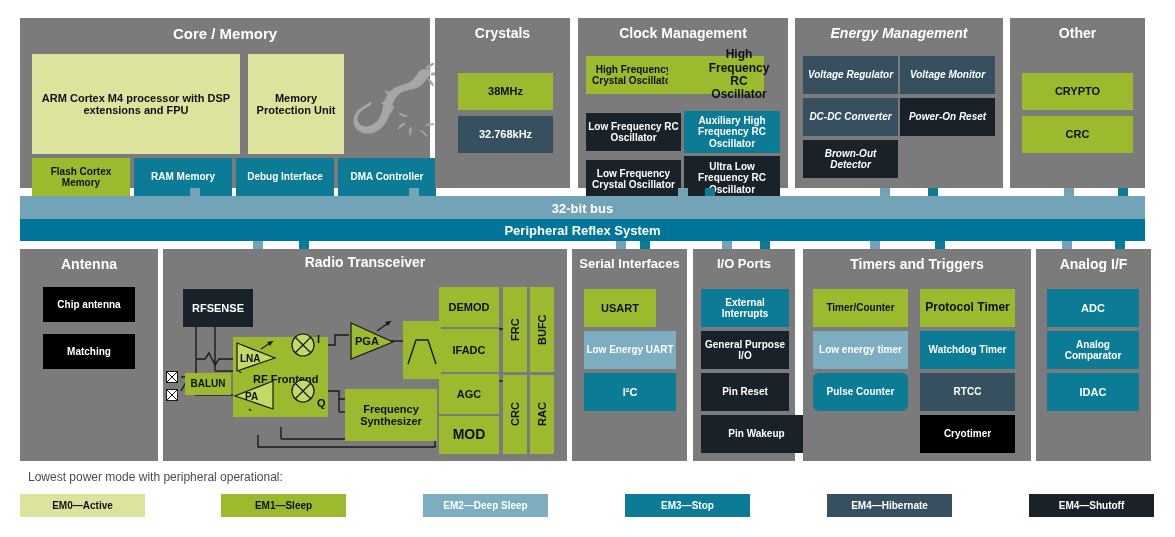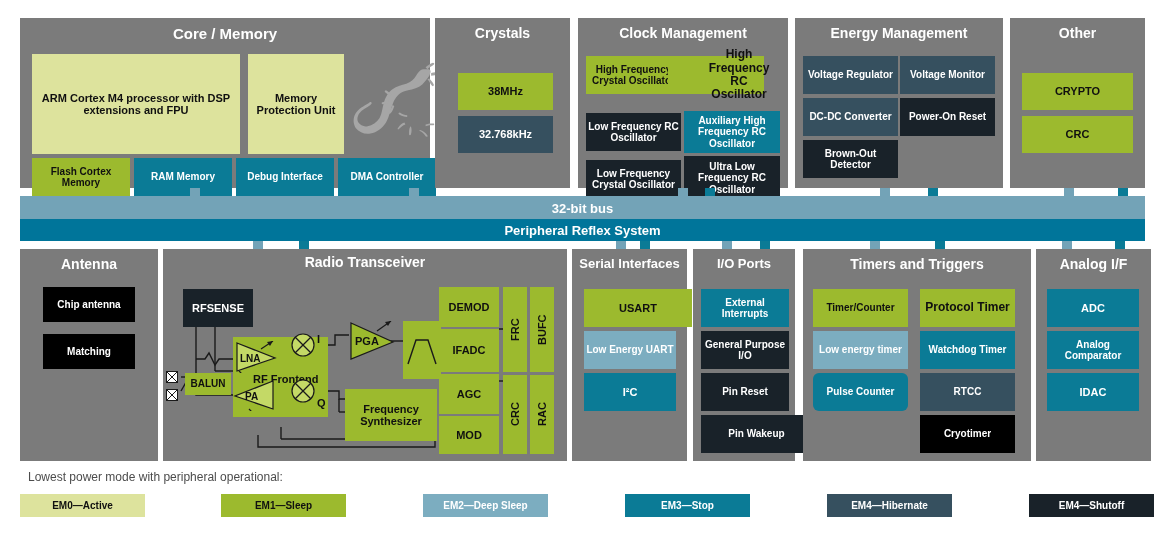--- a/index.html
+++ b/index.html
@@ -108,21 +108,21 @@
 <div class="panel" style="left:578px; top:18px; width:210px; height:170px;">
   <div class="panel-title" style="font-size:14px; margin-top:7px;">Clock Management</div>
   <div class="blk em1" style="left:8px; top:38px; width:95px; height:38px; font-size:10px;">High Frequency Crystal Oscillator</div>
   <div class="blk em1" style="left:90px; top:38px; width:96px; height:38px; font-size:12px;padding-left:48px;">High Frequency RC Oscillator</div>
   <div class="blk em4s" style="left:8px; top:95px; width:95px; height:38px; font-size:10px;">Low Frequency RC Oscillator</div>
   <div class="blk em3" style="left:106px; top:93px; width:96px; height:42px; font-size:10px;">Auxiliary High Frequency RC Oscillator</div>
   <div class="blk em4s" style="left:8px; top:142px; width:95px; height:38px; font-size:10px;">Low Frequency Crystal Oscillator</div>
   <div class="blk em4s" style="left:106px; top:138px; width:96px; height:44px; font-size:10px;">Ultra Low Frequency RC Oscillator</div>
 </div>
 
-<div class="panel" style="left:795px; top:18px; width:208px; height:170px;">
+<div class="panel" style="left:795px; top:18px; width:208px; height:170px;font-style:italic;">
   <div class="panel-title" style="font-size:14px; margin-top:7px;">Energy Management</div>
   <div class="blk em4h" style="left:8px; top:38px; width:95px; height:38px; font-size:10px;">Voltage Regulator</div>
   <div class="blk em4h" style="left:105px; top:38px; width:95px; height:38px; font-size:10px;">Voltage Monitor</div>
   <div class="blk em4h" style="left:8px; top:80px; width:95px; height:38px; font-size:10px;">DC-DC Converter</div>
   <div class="blk em4s" style="left:105px; top:80px; width:95px; height:38px; font-size:10px;">Power-On Reset</div>
   <div class="blk em4s" style="left:8px; top:122px; width:95px; height:38px; font-size:10px;">Brown-Out Detector</div>
 </div>
 
 <div class="panel" style="left:1010px; top:18px; width:135px; height:170px;">
   <div class="panel-title" style="font-size:14px; margin-top:7px;">Other</div>
@@ -267,33 +267,33 @@
 
   <div class="blk em1" style="left:240px; top:72px; width:38px; height:58px;">
     <svg width="34" height="36">
       <polyline points="3,32 11,8 23,8 31,32" fill="none" stroke="#1a1a1a" stroke-width="1.4"></polyline>
     </svg>
   </div>
 
   <div class="blk em1" style="left:276px; top:38px; width:60px; height:40px; font-size:11px;">DEMOD</div>
   <div class="blk em1" style="left:276px; top:80px; width:60px; height:43px; font-size:11px;">IFADC</div>
   <div class="blk em1" style="left:276px; top:125px; width:60px; height:40px; font-size:11px;">AGC</div>
-  <div class="blk em1" style="left:276px; top:167px; width:60px; height:38px; font-size:11px;">MOD</div>
+  <div class="blk em1" style="left:276px; top:167px; width:60px; height:38px; font-size:14px;">MOD</div>
 
   <div class="blk em1" style="left:182px; top:140px; width:92px; height:52px; font-size:11px;">Frequency Synthesizer</div>
 
   <div class="blk em1 vert" style="left:340px; top:38px; width:24px; height:85px; font-size:11px;">FRC</div>
   <div class="blk em1 vert" style="left:367px; top:38px; width:24px; height:85px; font-size:11px;">BUFC</div>
   <div class="blk em1 vert" style="left:340px; top:126px; width:24px; height:79px; font-size:11px;">CRC</div>
   <div class="blk em1 vert" style="left:367px; top:126px; width:24px; height:79px; font-size:11px;">RAC</div>
 </div>
 
 <div class="panel" style="left:572px; top:249px; width:115px; height:212px;">
   <div class="panel-title" style="font-size:13px; margin-top:7px;">Serial Interfaces</div>
-  <div class="blk em1" style="left:12px; top:40px; width:108px; height:38px; font-size:11px;">USART</div>
+  <div class="blk em1" style="left:12px; top:40px; width:72px; height:38px; font-size:11px;">USART</div>
   <div class="blk em2" style="left:12px; top:82px; width:92px; height:38px; font-size:10px;">Low Energy UART</div>
   <div class="blk em3" style="left:12px; top:124px; width:92px; height:38px; font-size:11px;">I²C</div>
 </div>
 
 <div class="panel" style="left:693px; top:249px; width:102px; height:212px;">
   <div class="panel-title" style="font-size:13px; margin-top:7px;">I/O Ports</div>
   <div class="blk em3" style="left:8px; top:40px; width:88px; height:38px; font-size:10px;">External Interrupts</div>
   <div class="blk em4s" style="left:8px; top:82px; width:88px; height:38px; font-size:10px;">General Purpose I/O</div>
   <div class="blk em4s" style="left:8px; top:124px; width:88px; height:38px; font-size:10px;">Pin Reset</div>
   <div class="blk em4s" style="left:8px; top:166px; width:111px; height:38px; font-size:10px;">Pin Wakeup</div>

